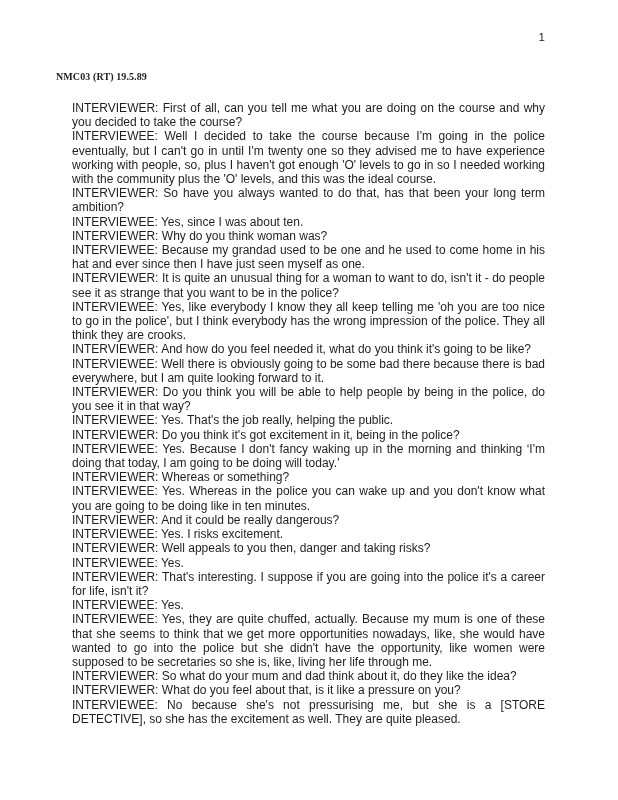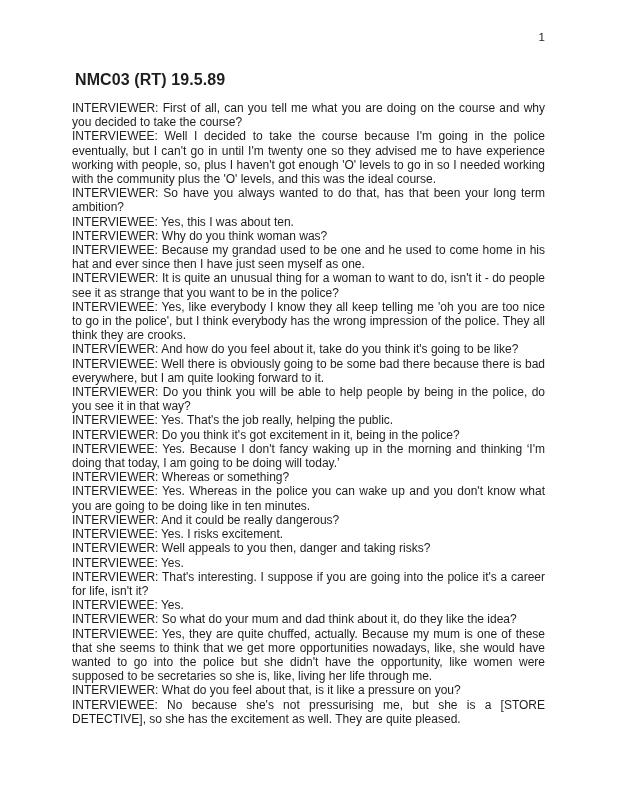--- a/index.html
+++ b/index.html
@@ -21,25 +21,26 @@
     top: 30px;
     left: 72px;
     width: 473px;
     text-align: right;
     font-size: 11.5px;
     line-height: 14px;
   }
   .doc-heading {
     position: absolute;
     top: 71px;
-    left: 75px;
+    left: 56px;
     width: 473px;
-    font-size: 16px;
+    font-size: 10px;
     font-weight: bold;
     letter-spacing: 0.1px;
+    font-family: Liberation Serif, serif;
   }
   .transcript {
     position: absolute;
     top: 101px;
     left: 72px;
     width: 473px;
     font-size: 12px;
     line-height: 14.2px;
     text-align: justify;
   }
@@ -54,38 +55,38 @@
 <div class="page">
 
   <div class="page-number">1</div>
 
   <div class="doc-heading">NMC03 (RT) 19.5.89</div>
 
   <div class="transcript">
     <p class="turn"><span>INTERVIEWER:</span> <span>First of all, can you tell me what you are doing on the course and why you decided to take the course?</span></p>
     <p class="turn"><span>INTERVIEWEE:</span> <span>Well I decided to take the course because I'm going in the police eventually, but I can't go in until I'm twenty one so they advised me to have experience working with people, so, plus I haven't got enough 'O' levels to go in so I needed working with the community plus the 'O' levels, and this was the ideal course.</span></p>
     <p class="turn"><span>INTERVIEWER:</span> <span>So have you always wanted to do that, has that been your long term ambition?</span></p>
-    <p class="turn"><span>INTERVIEWEE:</span> <span>Yes, this I was about ten.</span></p>
+    <p class="turn"><span>INTERVIEWEE:</span> <span>Yes, since I was about ten.</span></p>
     <p class="turn"><span>INTERVIEWER:</span> <span>Why do you think woman was?</span></p>
     <p class="turn"><span>INTERVIEWEE:</span> <span>Because my grandad used to be one and he used to come home in his hat and ever since then I have just seen myself as one.</span></p>
     <p class="turn"><span>INTERVIEWER:</span> <span>It is quite an unusual thing for a woman to want to do, isn't it - do people see it as strange that you want to be in the police?</span></p>
     <p class="turn"><span>INTERVIEWEE:</span> <span>Yes, like everybody I know they all keep telling me 'oh you are too nice to go in the police', but I think everybody has the wrong impression of the police. They all think they are crooks.</span></p>
-    <p class="turn"><span>INTERVIEWER:</span> <span>And how do you feel about it, take do you think it's going to be like?</span></p>
+    <p class="turn"><span>INTERVIEWER:</span> <span>And how do you feel needed it, what do you think it's going to be like?</span></p>
     <p class="turn"><span>INTERVIEWEE:</span> <span>Well there is obviously going to be some bad there because there is bad everywhere, but I am quite looking forward to it.</span></p>
     <p class="turn"><span>INTERVIEWER:</span> <span>Do you think you will be able to help people by being in the police, do you see it in that way?</span></p>
     <p class="turn"><span>INTERVIEWEE:</span> <span>Yes. That's the job really, helping the public.</span></p>
     <p class="turn"><span>INTERVIEWER:</span> <span>Do you think it's got excitement in it, being in the police?</span></p>
     <p class="turn"><span>INTERVIEWEE:</span> <span>Yes. Because I don't fancy waking up in the morning and thinking ‘I'm doing that today, I am going to be doing will today.’</span></p>
     <p class="turn"><span>INTERVIEWER:</span> <span>Whereas or something?</span></p>
     <p class="turn"><span>INTERVIEWEE:</span> <span>Yes. Whereas in the police you can wake up and you don't know what you are going to be doing like in ten minutes.</span></p>
     <p class="turn"><span>INTERVIEWER:</span> <span>And it could be really dangerous?</span></p>
     <p class="turn"><span>INTERVIEWEE:</span> <span>Yes. I risks excitement.</span></p>
     <p class="turn"><span>INTERVIEWER:</span> <span>Well appeals to you then, danger and taking risks?</span></p>
     <p class="turn"><span>INTERVIEWEE:</span> <span>Yes.</span></p>
     <p class="turn"><span>INTERVIEWER:</span> <span>That's interesting. I suppose if you are going into the police it's a career for life, isn't it?</span></p>
     <p class="turn"><span>INTERVIEWEE:</span> <span>Yes.</span></p>
+    <p class="turn"><span>INTERVIEWEE:</span> <span>Yes, they are quite chuffed, actually. Because my mum is one of these that she seems to think that we get more opportunities nowadays, like, she would have wanted to go into the police but she didn't have the opportunity, like women were supposed to be secretaries so she is, like, living her life through me.</span></p>
     <p class="turn"><span>INTERVIEWER:</span> <span>So what do your mum and dad think about it, do they like the idea?</span></p>
-    <p class="turn"><span>INTERVIEWEE:</span> <span>Yes, they are quite chuffed, actually. Because my mum is one of these that she seems to think that we get more opportunities nowadays, like, she would have wanted to go into the police but she didn't have the opportunity, like women were supposed to be secretaries so she is, like, living her life through me.</span></p>
     <p class="turn"><span>INTERVIEWER:</span> <span>What do you feel about that, is it like a pressure on you?</span></p>
     <p class="turn"><span>INTERVIEWEE:</span> <span>No because she's not pressurising me, but she is a [STORE DETECTIVE], so she has the excitement as well. They are quite pleased.</span></p>
   </div>
 
 </div>
 
 </body></html>

